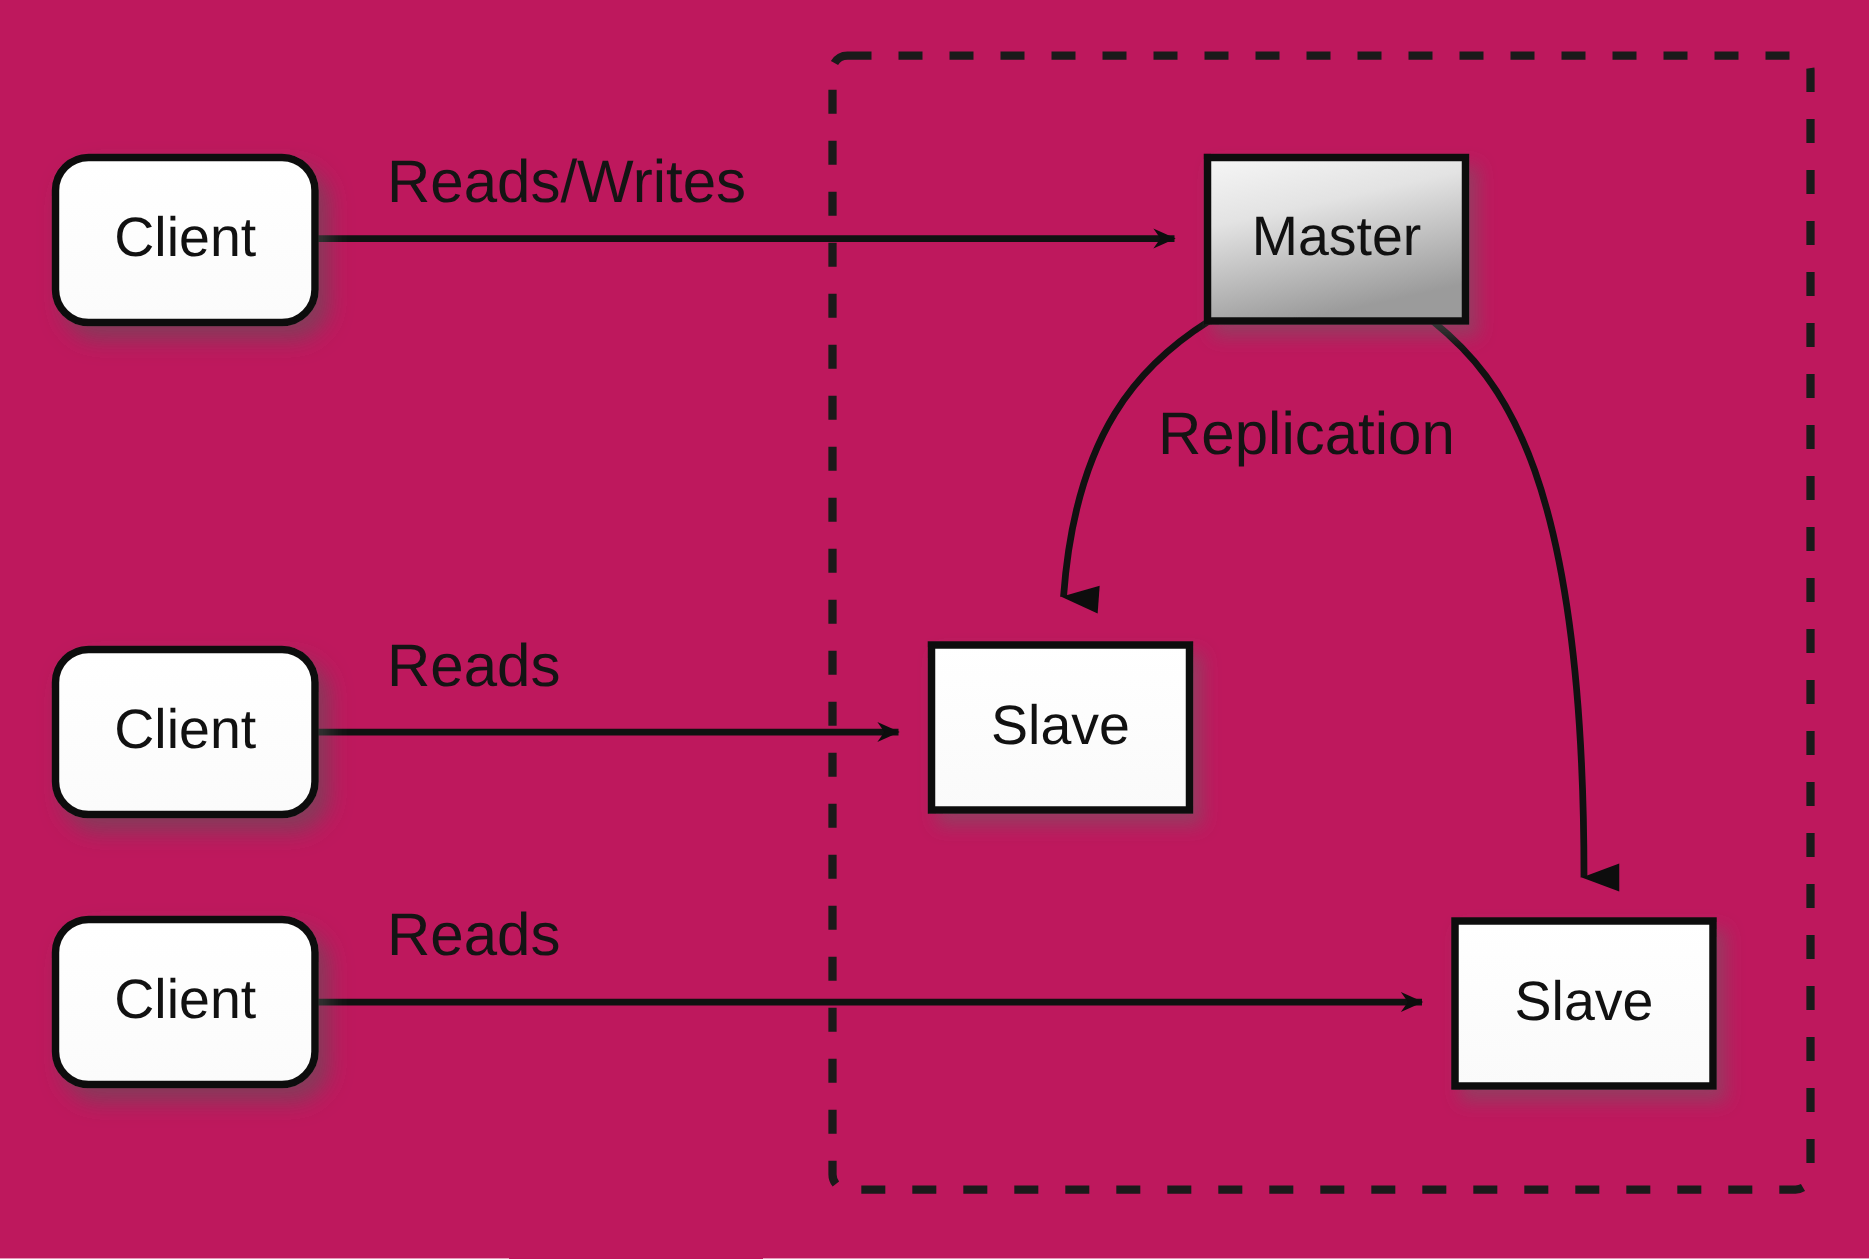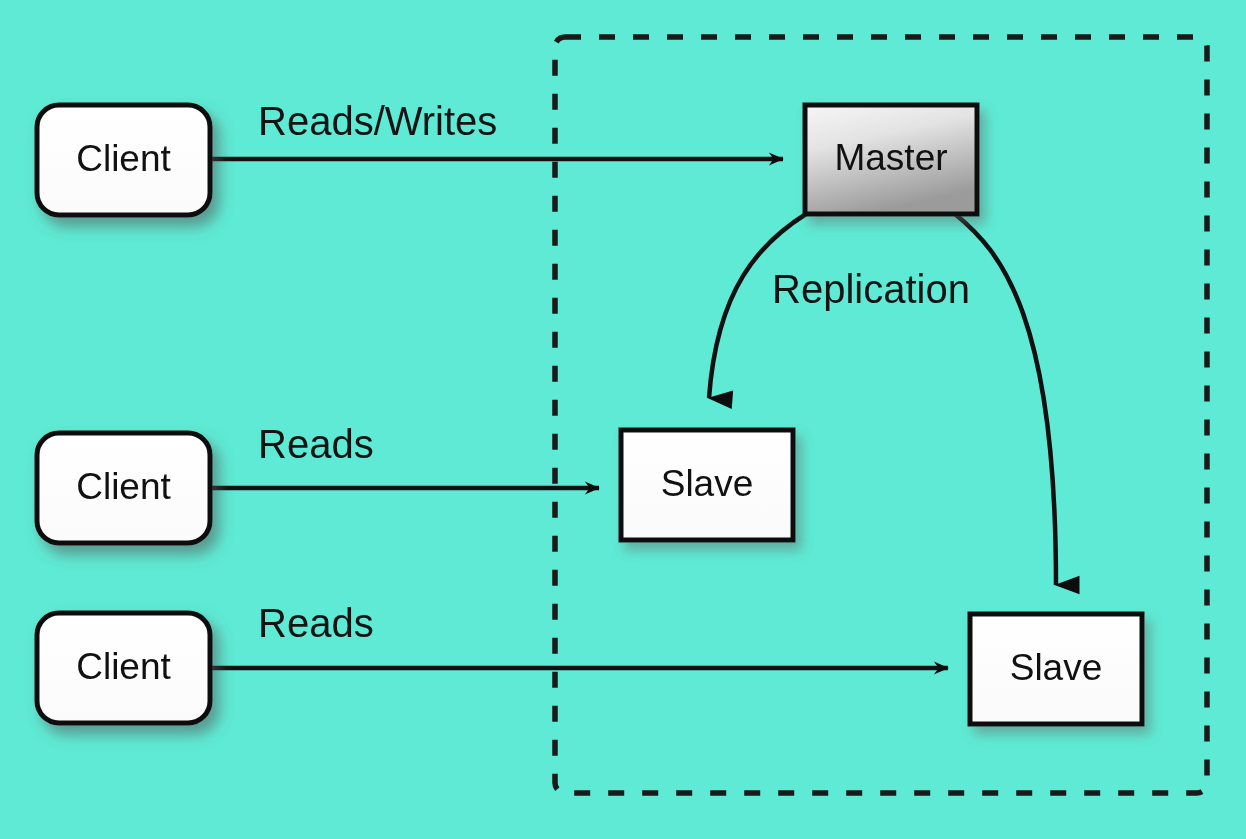--- a/index.html
+++ b/index.html
@@ -7,21 +7,21 @@
     padding: 0;
     background: #ffffff;
   }
   body {
     font-family: "Liberation Sans", sans-serif;
   }
   #diagram-root {
     position: relative;
     width: 1246px;
     height: 839px;
-    background: #5eead4;
+    background: #be185d;
     overflow: hidden;
   }
   #diagram-svg {
     position: absolute;
     top: 0;
     left: 0;
     width: 1246px;
     height: 839px;
   }
   .node-label {

